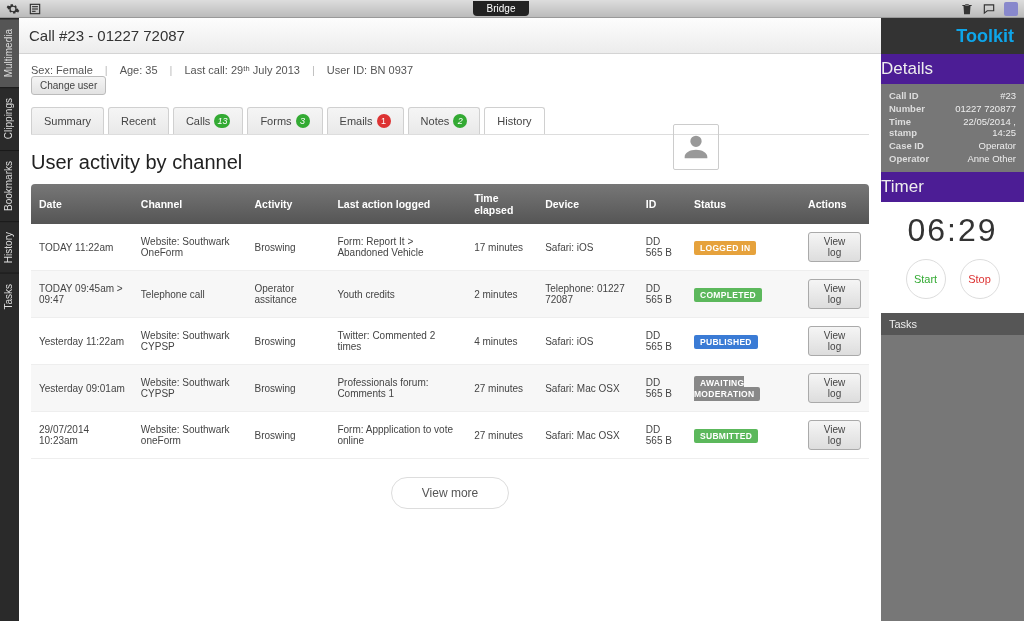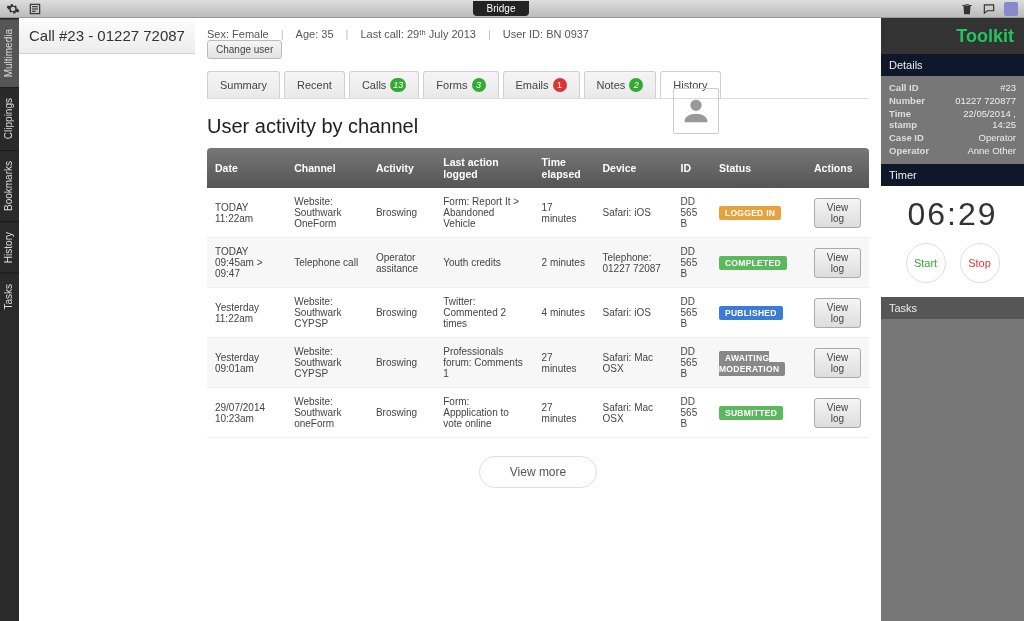--- a/index.html
+++ b/index.html
@@ -14,21 +14,21 @@
   .oi { width:14px;height:14px; display:inline-flex; align-items:center; justify-content:center; }
 
   .app { flex:1; display:flex; min-height:0; }
 
   
   .vtabs { width:19px; background:#2a2a2a; display:flex; flex-direction:column; }
   .vtab { writing-mode: vertical-rl; transform: rotate(180deg); color:#ddd; font-size:10px; padding:10px 3px; border-bottom:1px solid #1a1a1a; text-align:center; cursor:pointer; }
   .vtab.light { background:#555; }
 
   
-  .main { flex:1; background:#fff; display:flex; flex-direction:row; min-width:0; }
+  .main { flex:1; background:#fff; display:flex; flex-direction:column; min-width:0; }
 
   .callbar { height:36px; background:linear-gradient(#fdfdfd,#ececec); border-bottom:1px solid #d4d4d4; display:flex; align-items:center; justify-content:space-between; padding:0 10px; }
   .callbar .title { font-size:15px; color:#333; }
   .callbar .btns { display:flex; gap:6px; }
   .btn { border:1px solid #999; border-radius:4px; padding:4px 10px; font-size:11px; cursor:pointer; background:linear-gradient(#f5f5f5,#d8d8d8); color:#444; }
   .btn.blue { background:linear-gradient(#3a93e6,#1f6fcf); color:#fff; border-color:#1a5aa8; }
   .btn.red { background:linear-gradient(#e33,#c11); color:#fff; border-color:#a00; }
   .btn.hold { color:#666; }
 
   .content { padding:10px 12px 20px 12px; overflow:auto; flex:1; }
@@ -59,22 +59,22 @@
   .st-completed { background:#5cb85c; }
   .st-published { background:#3a7bd5; }
   .st-moderation { background:#888; }
   .st-submitted { background:#5cb85c; }
   .viewlog { font-size:10px; padding:3px 10px; border:1px solid #aaa; border-radius:3px; background:linear-gradient(#f5f5f5,#ddd); cursor:pointer; color:#444; }
 
   .viewmore { display:block; margin:18px auto; padding:8px 30px; border:1px solid #ddd; border-radius:20px; background:#fff; font-size:12px; color:#555; cursor:pointer; }
 
   
   .rpanel { width:143px; background:#777; display:flex; flex-direction:column; color:#eee; }
-  .rpanel .brand { height:36px; background:#333; color:#22c55e; font-size:18px; font-weight:600; display:flex; align-items:center; justify-content:flex-end; padding:0 10px; }
-  .rpanel .sechead { background:#0f172a; padding:5px 8px; font-size:11px; }
+  .rpanel .brand { height:36px; background:#333; color:#0ea5e9; font-size:18px; font-weight:600; display:flex; align-items:center; justify-content:flex-end; padding:0 10px; }
+  .rpanel .sechead { background:#4c1d95; padding:5px 0; font-size:17px; }
   .details { padding:6px 8px; font-size:9.5px; background:#777; }
   .details .row { display:flex; justify-content:space-between; gap:6px; margin-bottom:2px; }
   .details .row .k { color:#ddd; font-weight:600; }
   .details .row .v { color:#eee; text-align:right; }
   .timerbox { background:#fff; padding:10px 6px 14px 6px; text-align:center; }
   .timerbox .time { font-size:32px; color:#333; letter-spacing:2px; font-weight:300; }
   .timerbox .tbtns { display:flex; justify-content:center; gap:14px; margin-top:10px; }
   .circ { width:40px; height:40px; border:1px solid #ddd; border-radius:50%; display:flex; align-items:center; justify-content:center; font-size:11px; cursor:pointer; background:#fff; }
   .circ.start { color:#3a3; }
   .circ.stop { color:#d33; }

